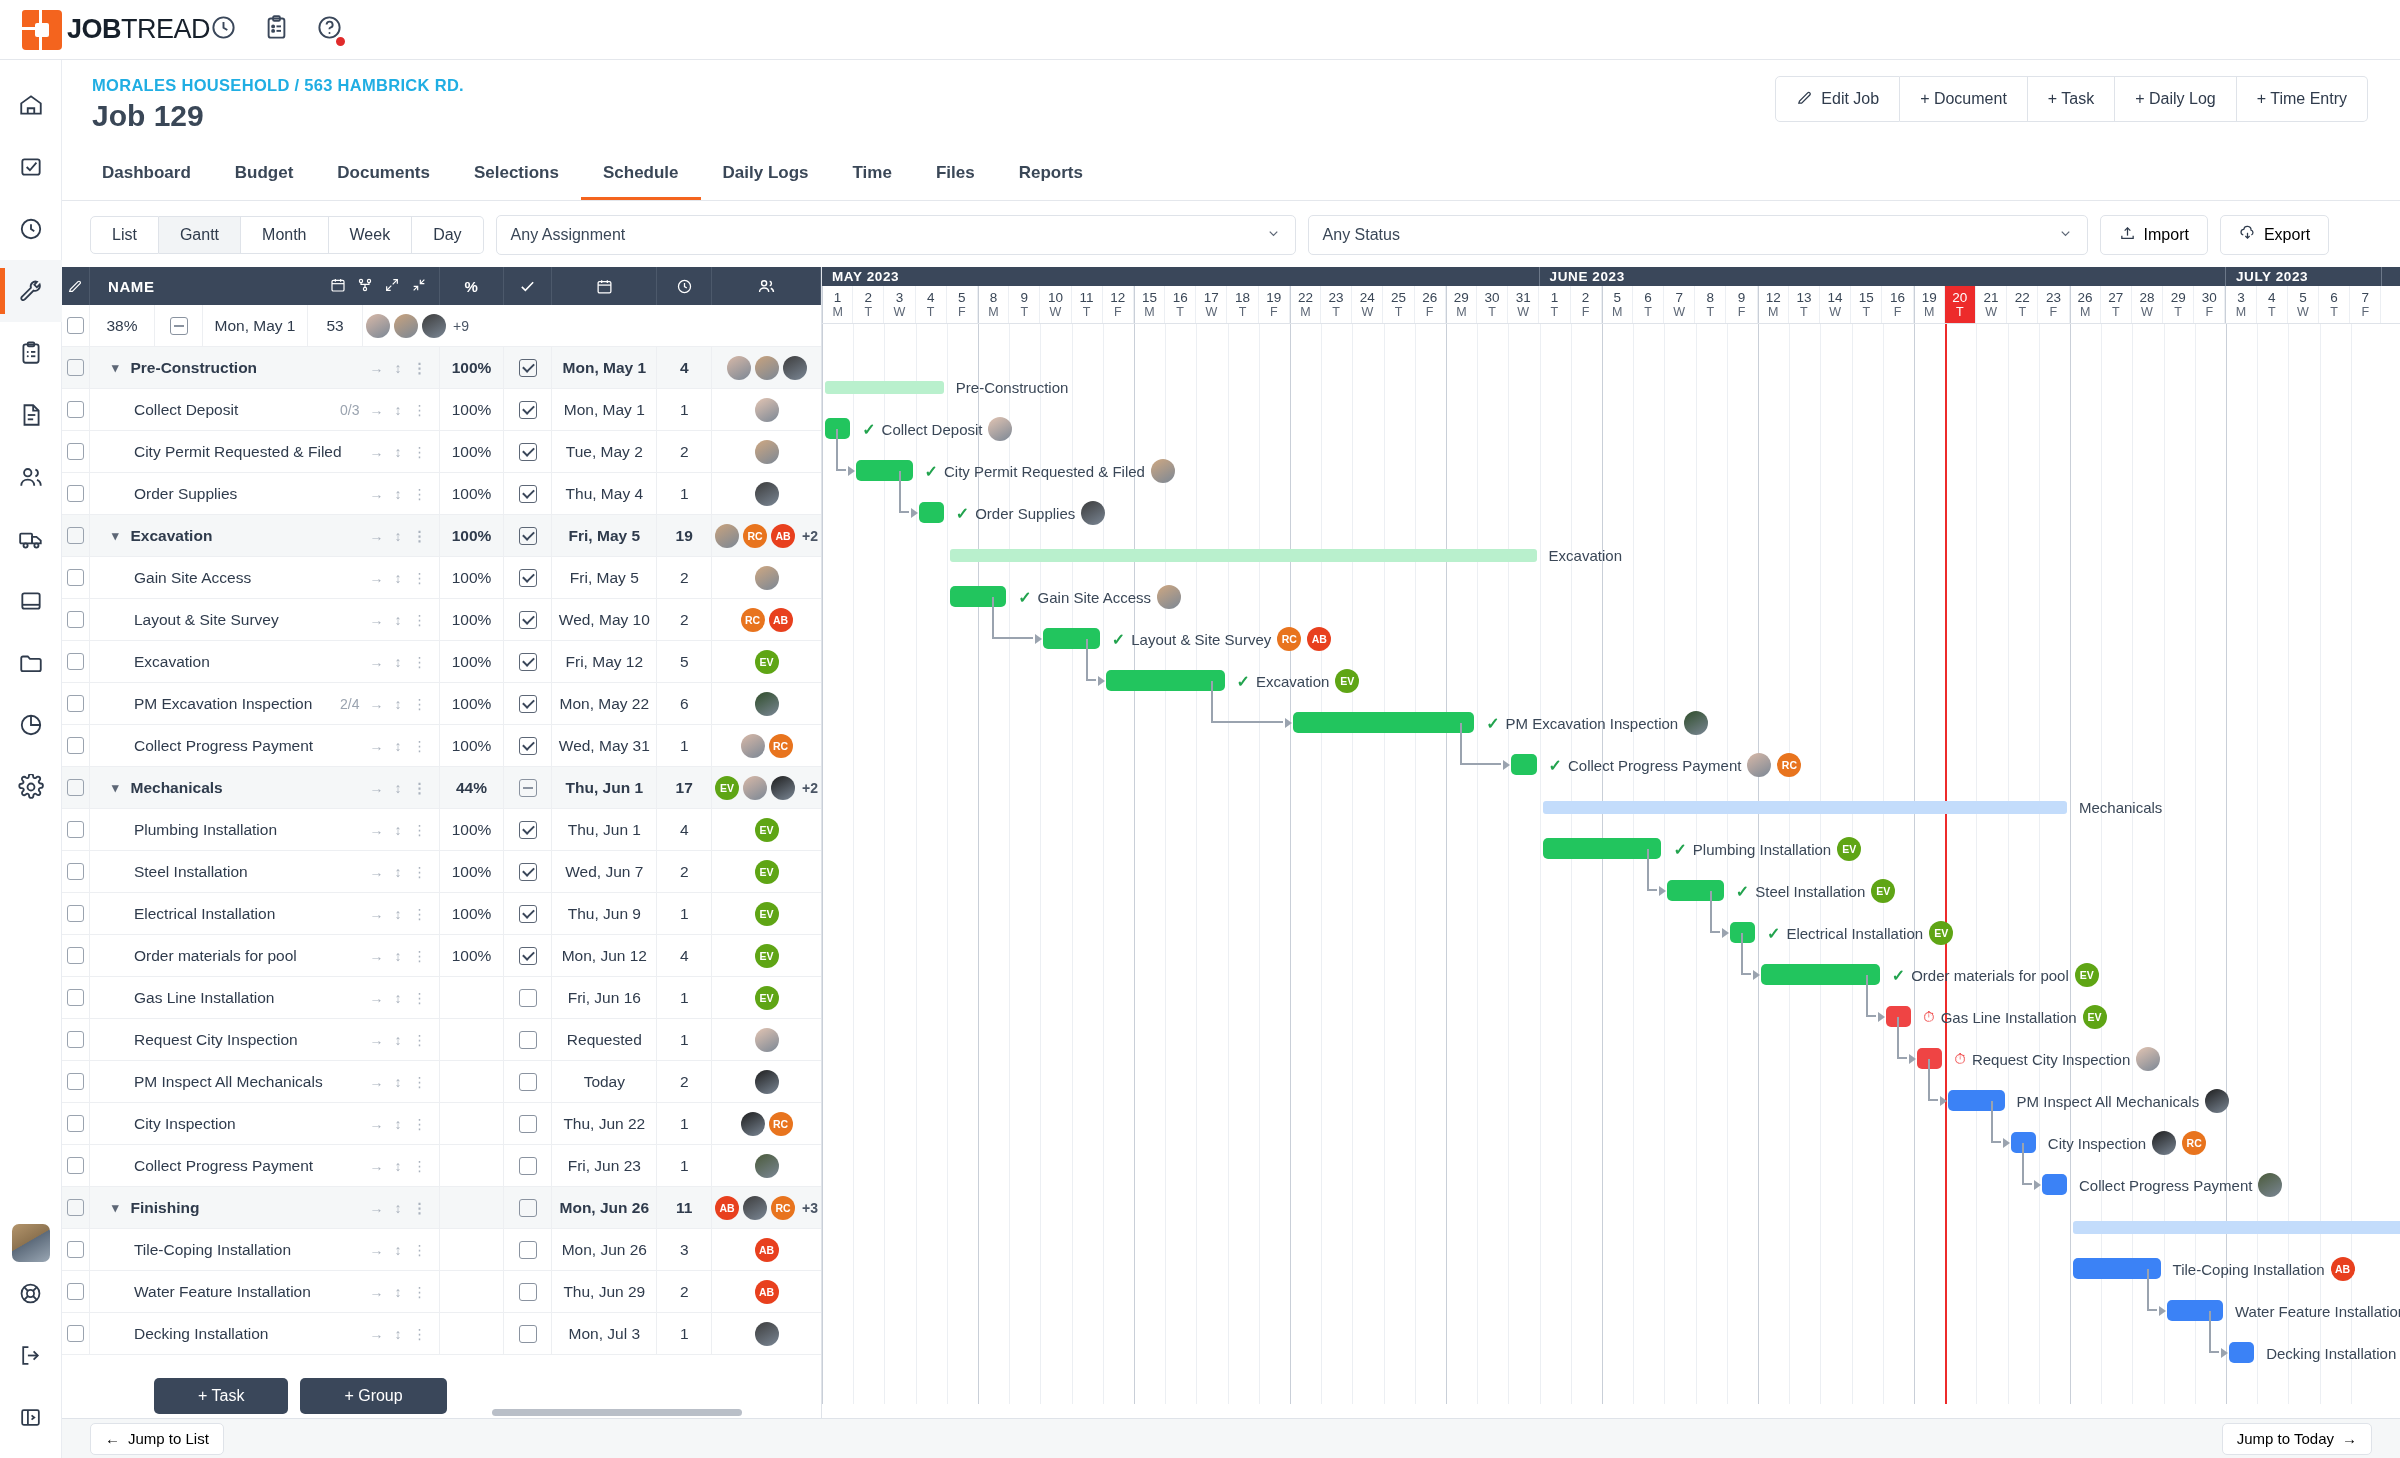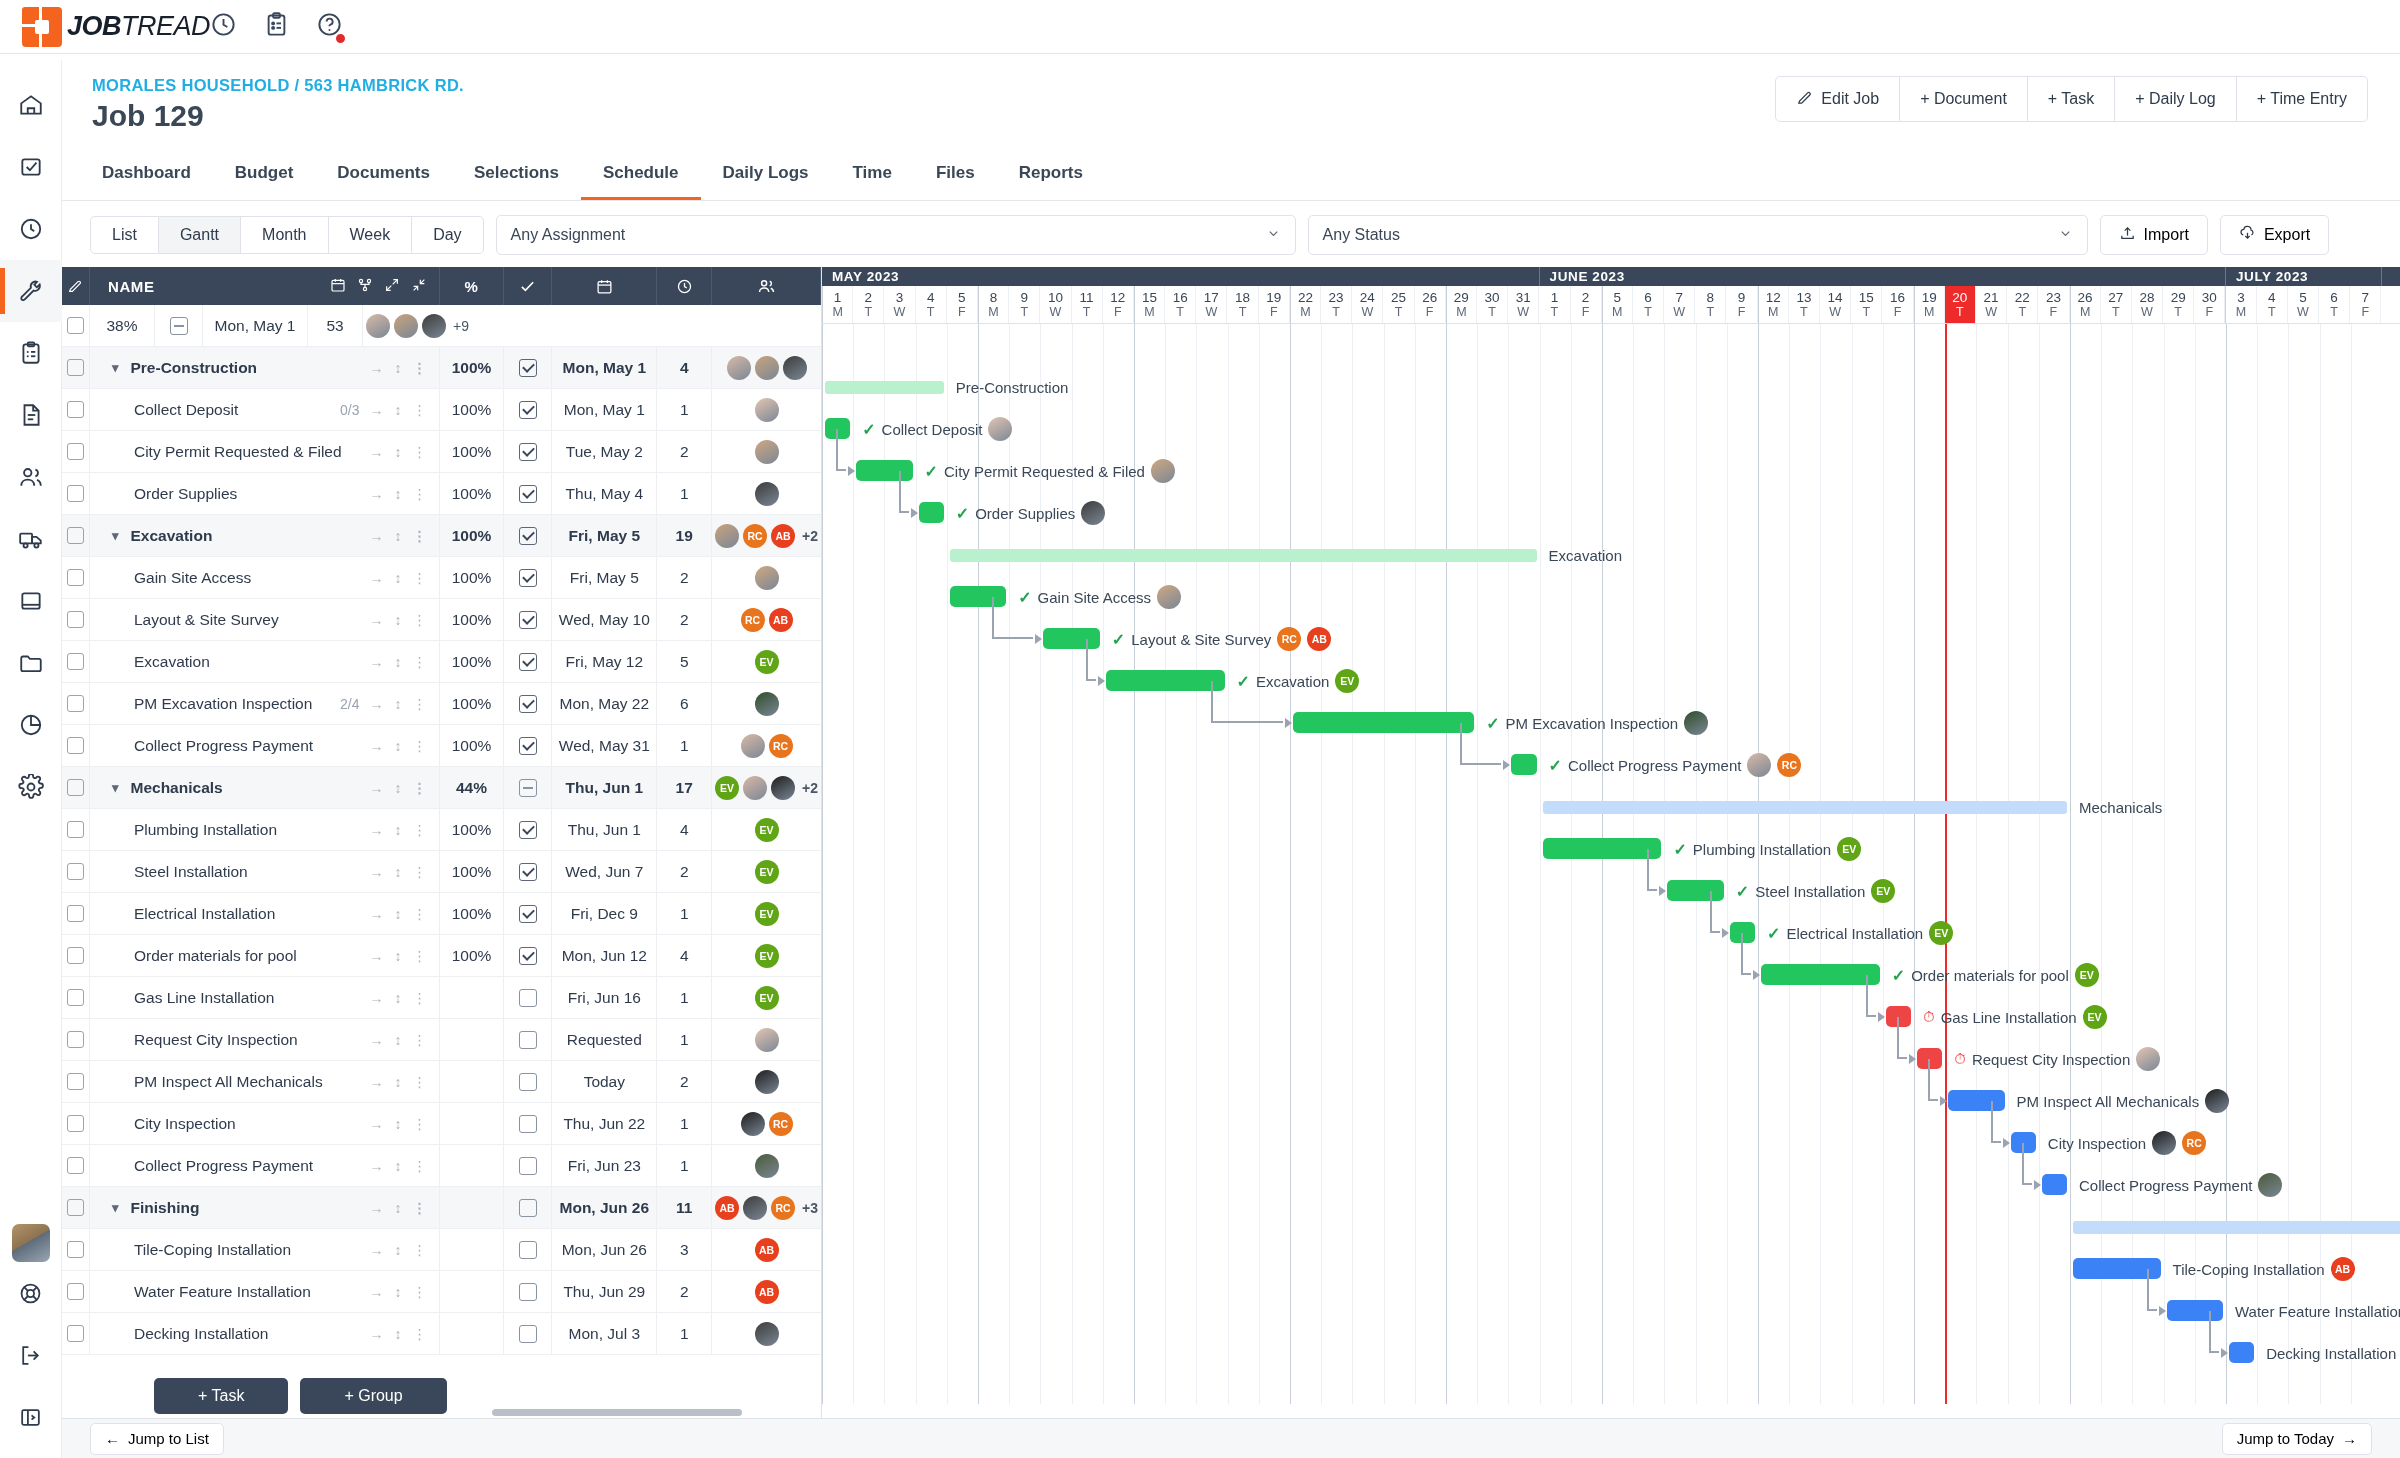--- a/index.html
+++ b/index.html
@@ -1,21 +1,21 @@
 <!DOCTYPE html>
 <html><head>
 <meta charset="utf-8">
 <style>
   * { box-sizing: border-box; margin:0; padding:0; }
   html,body { width:2400px; height:1458px; overflow:hidden; background:#fff;
     font-family:"Liberation Sans", sans-serif; color:#2f3b4c; }
 
   
-  .topbar { height:54px; display:flex; align-items:center; background:#fff;
-    border-bottom:1px solid #e4e7ec; position:relative; z-index:30;font-style:italic; }
+  .topbar { height:60px; display:flex; align-items:center; background:#fff;
+    border-bottom:1px solid #e4e7ec; position:relative; z-index:30; }
   .logo-wrap { display:flex; align-items:center; padding-left:22px; width:210px; gap:10px;}
   .logo-mark { width:40px; height:40px; position:relative; }
   .logo-mark .b1 { position:absolute; left:0; top:0; width:17px; height:17px; background:#f4641e; border-radius:3px 0 0 0;}
   .logo-mark .b2 { position:absolute; left:20px; top:0; width:20px; height:40px; background:#f4641e; border-radius:0 4px 4px 0;}
   .logo-mark .b3 { position:absolute; left:0; top:20px; width:17px; height:20px; background:#f4641e; border-radius:0 0 0 4px;}
   .logo-mark .notch { position:absolute; left:13px; top:13px; width:14px; height:14px; background:#fff; border-radius:2px;}
   .logo-text { font-size:27px; font-weight:bold; letter-spacing:-0.5px; color:#17202b; }
   .logo-text .lite { font-weight:400; }
   .search { flex:1; display:flex; align-items:center; gap:12px; padding-left:14px; font-size:17px; color:#8d96a3; }
   .search svg { flex:none; }
@@ -840,21 +840,21 @@
                 <span>↕</span>
                 <span>⋮</span>
               </span>
             </div>
             <div class="cell c-pct">
               <span class="pct">100%</span>
             </div>
             <div class="cell c-done" style="justify-content:center">
               <div class="chk-done"></div>
             </div>
-            <div class="cell c-date" style="justify-content:center">Fri, Dec 9</div>
+            <div class="cell c-date" style="justify-content:center">Thu, Jun 9</div>
             <div class="cell c-dur" style="justify-content:center">1</div>
             <div class="cell c-ppl">
               <span class="avgrp">
                 <span class="av" style="background:#5fa515">EV</span>
               </span>
             </div>
           </div>
           <div class="row">
             <div class="cell c-chk">
               <span class="cbox"></span>

